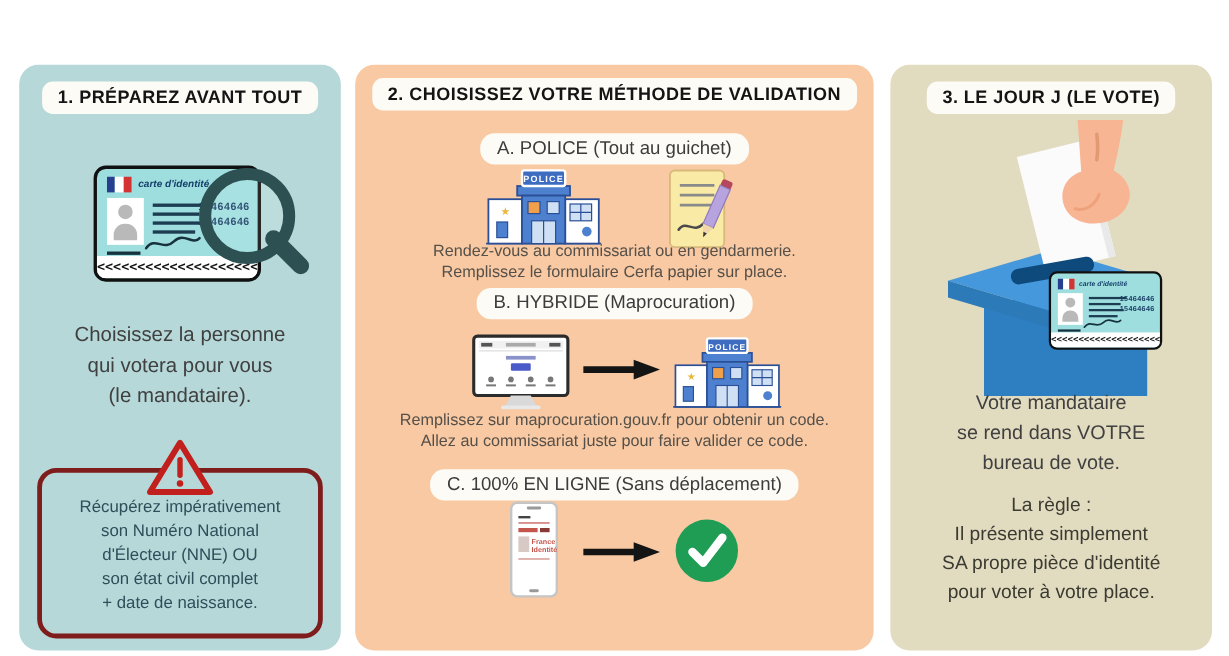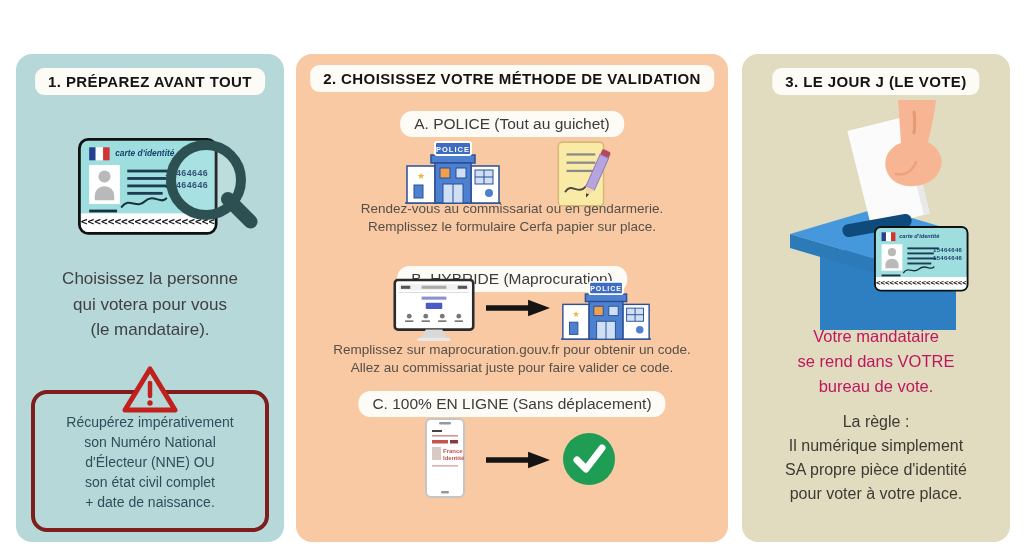--- a/index.html
+++ b/index.html
@@ -49,32 +49,32 @@
            font-family:"DejaVu Sans Mono", monospace;font-weight:bold;font-size:12px;
            color:#111;text-align:center;line-height:19px;overflow:hidden;}
 
   .mag-ring{position:absolute;left:88px;top:2px;width:60px;height:60px;border-radius:50%;
             border:10px solid #2d5052;background:rgba(255,255,255,0.10);}
   .mag-handle{position:absolute;left:138px;top:56px;width:14px;height:46px;border-radius:8px;
               background:#2d5052;transform:rotate(-45deg);transform-origin:50% 0%;}
 
   
   .p2-title{top:11px;}
-  .chipA{top:57px;} .chipB{top:212px;} .chipC{top:337px;}
+  .chipA{top:57px;} .chipB{top:186px;} .chipC{top:337px;}
   .icon{position:absolute;}
   .desc{position:absolute;left:0;width:100%;text-align:center;font-size:13.5px;
         line-height:1.33;color:#55504a;}
   .descA{top:146px;} .descB{top:287px;} .descC{top:432px;}
 
   
   .p3-title{top:14px;}
   .p3-illus{position:absolute;top:44px;left:26px;width:220px;height:236px;}
   .p3-minicard{position:absolute;left:106px;top:128px;width:96px;height:66px;}
   .p3-body{position:absolute;top:270px;left:0;width:100%;text-align:center;
-           font-size:16.5px;line-height:1.5;color:#be185d;}
+           font-size:16.5px;line-height:1.5;color:#404040;}
   .p3-rule{position:absolute;top:356px;left:0;width:100%;text-align:center;
            font-size:16px;line-height:1.5;color:#3b3b31;}
 </style>
 </head>
 <body>
 
 <div class="canvas">
 
   <section class="panel p1">
     <div class="chip chip-title p1-title">1. PRÉPAREZ AVANT TOUT</div>
@@ -277,18 +277,18 @@
           </svg>
           <div class="idc-mrz">&lt;&lt;&lt;&lt;&lt;&lt;&lt;&lt;&lt;&lt;&lt;&lt;&lt;&lt;&lt;&lt;&lt;&lt;&lt;&lt;</div>
         </div>
       </div>
     </div>
 
     <div class="p3-body pre">Votre mandataire
 se rend dans VOTRE
 bureau de vote.</div>
     <div class="p3-rule pre">La règle :
-Il numérique simplement
+Il présente simplement
 SA propre pièce d'identité
 pour voter à votre place.</div>
   </section>
 
 </div>
 
 </body></html>

